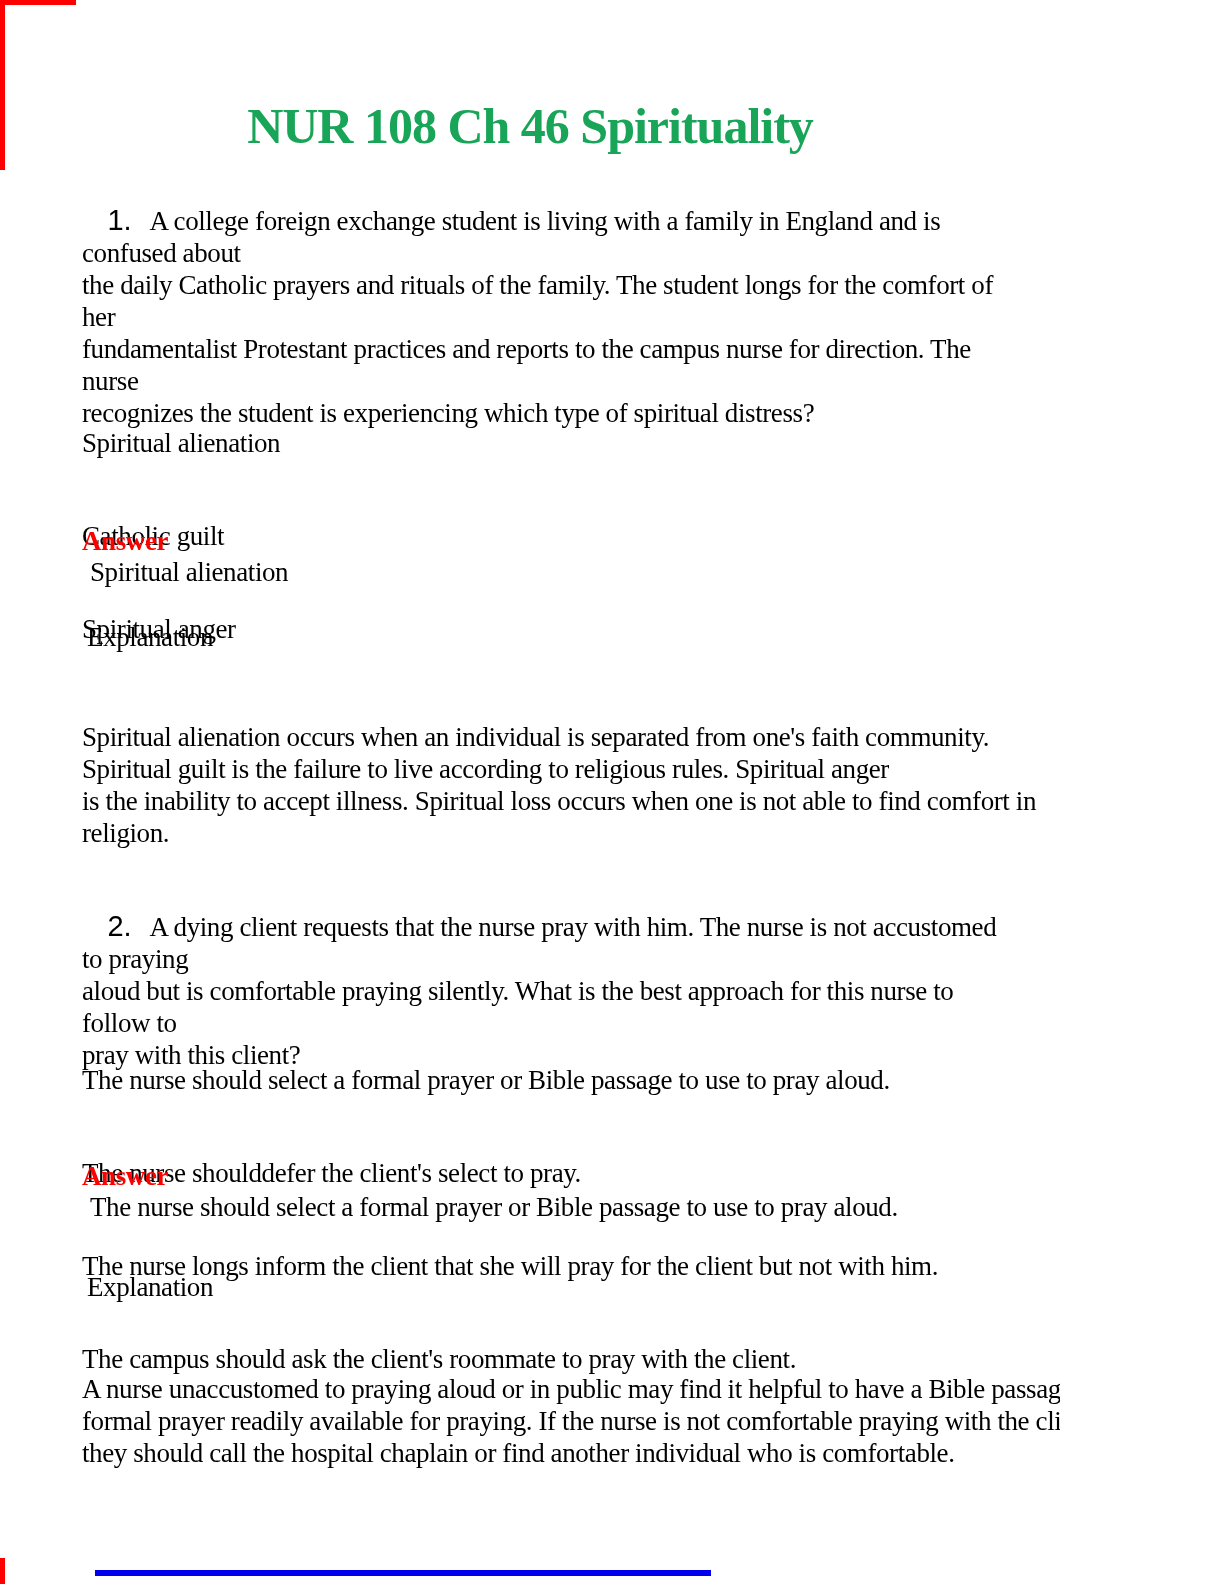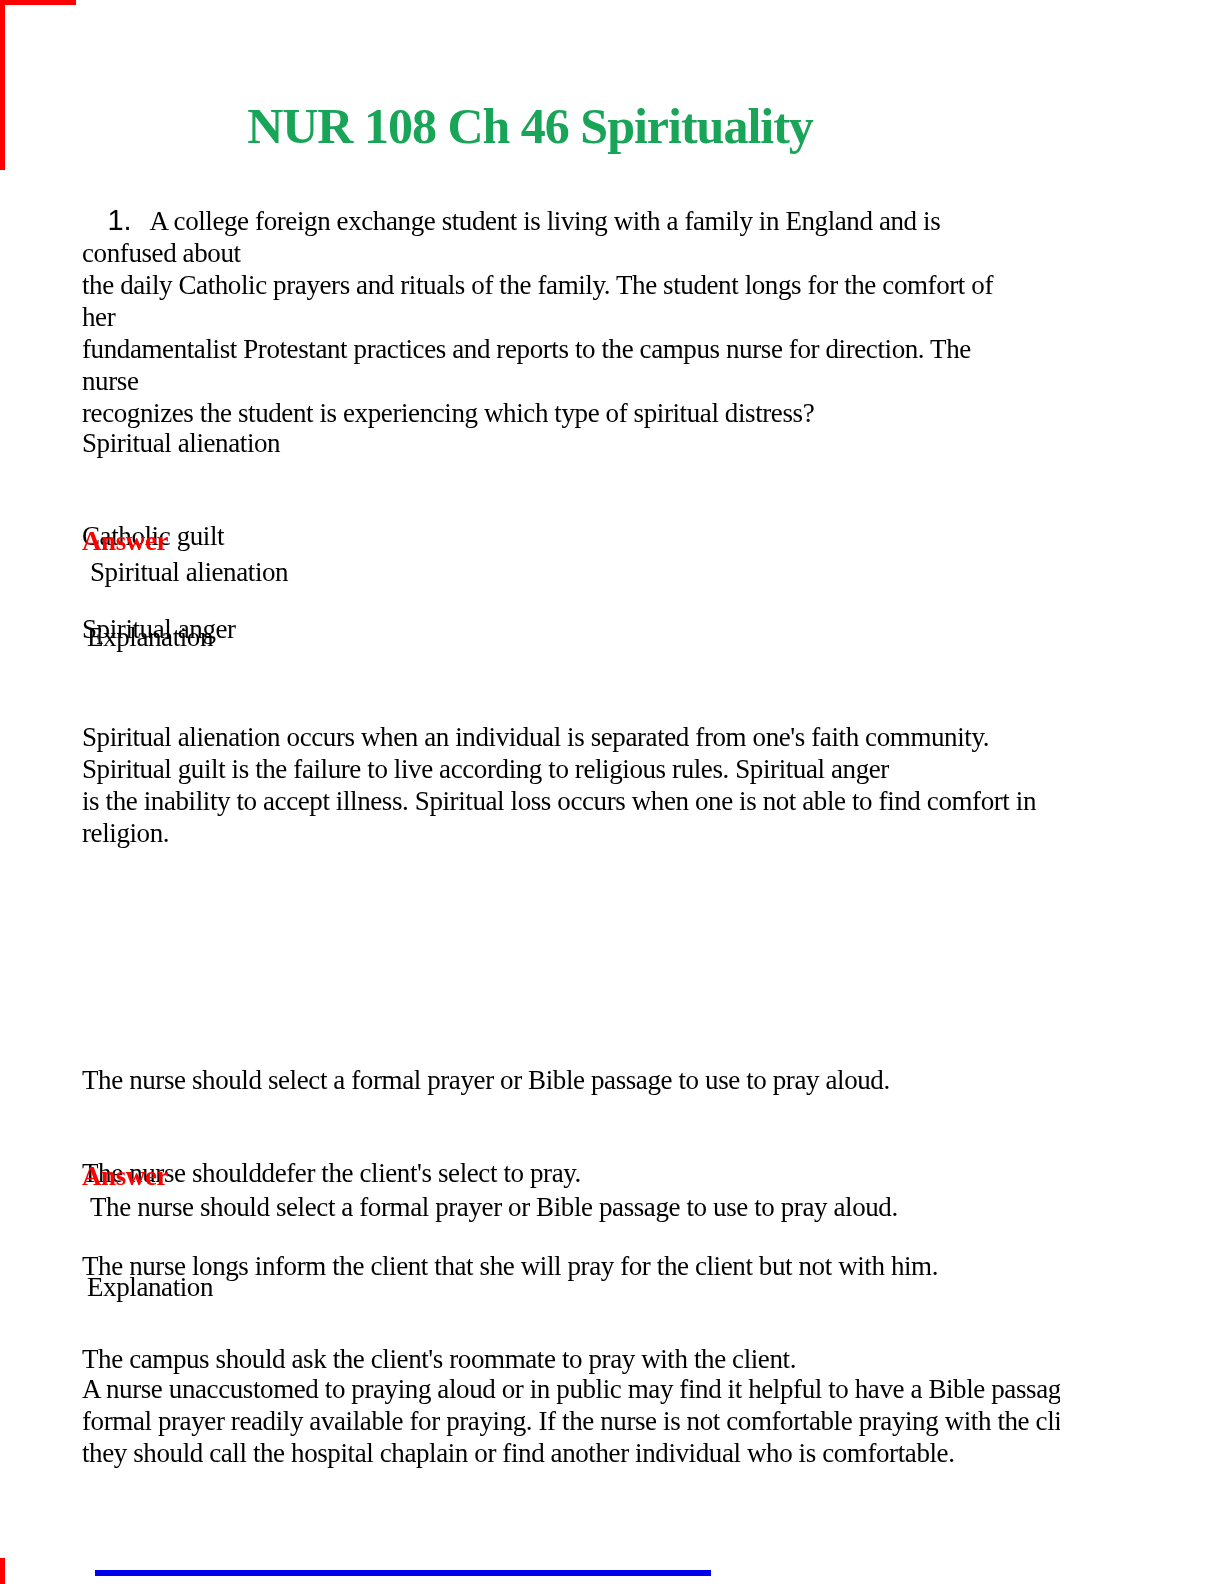--- a/index.html
+++ b/index.html
@@ -78,20 +78,25 @@
 
   <div class="block answer-text" style="top:556px">Spiritual alienation</div>
 
   <div class="block label-explanation" style="top:621px">Explanation</div>
 
   <div class="block" style="top:721px">Spiritual alienation occurs when an individual is separated from one's faith community.
 Spiritual guilt is the failure to live according to religious rules. Spiritual anger
 is the inability to accept illness. Spiritual loss occurs when one is not able to find comfort in
 religion.</div>
 
+  <div class="block" style="top:878px">
+    <span class="qnum">2.</span><span class="qtext" style="white-space:pre-line">A dying client requests that the nurse pray with him. The nurse is not accustomed to praying
+aloud but is comfortable praying silently. What is the best approach for this nurse to follow to
+pray with this client?</span>
+  </div>
 
   <div class="block options" style="top:1003px">
     <div>The nurse should select a formal prayer or Bible passage to use to pray aloud.</div>
     <div>The nurse shoulddefer the client's select to pray.</div>
     <div>The nurse longs inform the client that she will pray for the client but not with him.</div>
     <div>The campus should ask the client's roommate to pray with the client.</div>
   </div>
 
   <div class="block label-answer" style="top: 1160px; color: rgb(255, 0, 0);">Answer</div>
 

